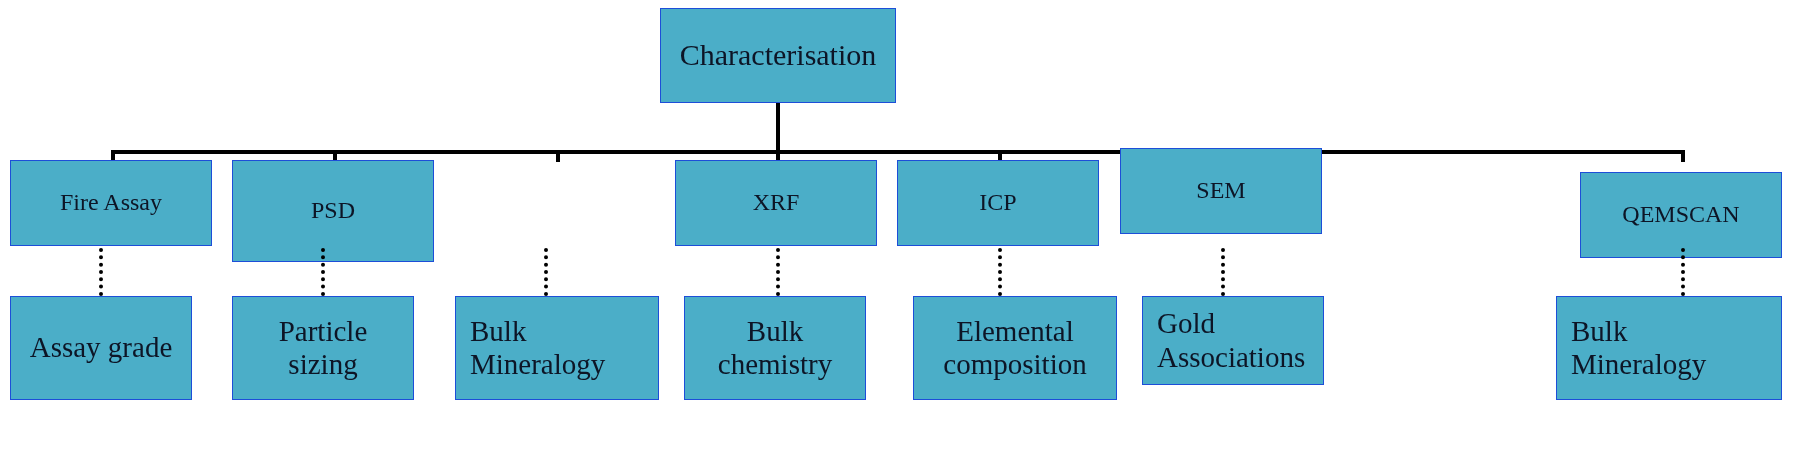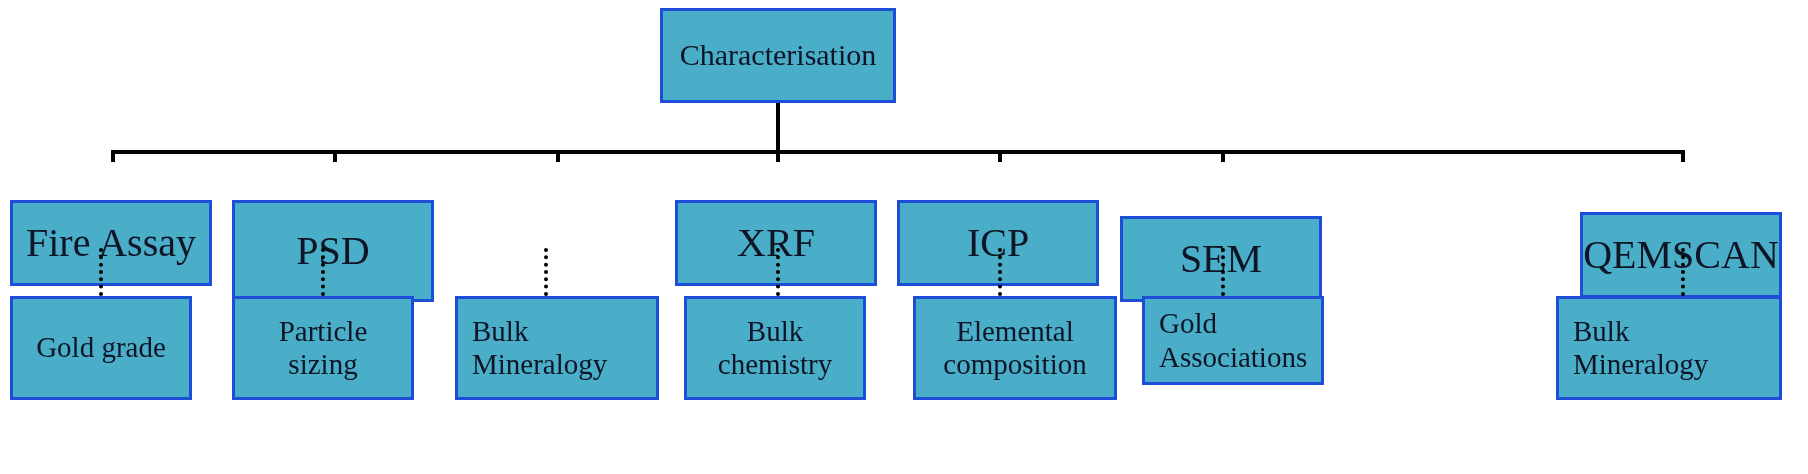--- a/index.html
+++ b/index.html
@@ -15,42 +15,41 @@
     width: 1808px;
     height: 474px;
     background: #ffffff;
     overflow: hidden;
   }
   
   .node {
     position: absolute;
     box-sizing: border-box;
     background: #4BAEC8;
-    border: 3px solid #1d4ed8;
+    border: 1px solid #1d4ed8;
     color: #0d1526;
     display: flex;
     align-items: center;
     line-height: 1.14;
   }
   .node .node-label {
     display: block;
     width: 100%;
     white-space: pre-line;
   }
   .node.center  { justify-content: center; }
   .node.center .node-label { text-align: center; }
   .node.left    { justify-content: flex-start; }
   .node.left .node-label { text-align: left; padding-left: 14px; }
 
   .root-node {
     font-size: 30px;
   }
   .level1-node {
-    font-size: 40px;
-    margin-top: 40px;
+    font-size: 24px;
   }
   .level2-node {
     font-size: 29px;
   }
 
   
   .conn {
     position: absolute;
     background: #000000;
   }
@@ -89,37 +88,37 @@
   </div>
   <div class="node level1-node center" style="left:232px; top:160px; width:202px; height:102px;">
     <span class="node-label">PSD</span>
   </div>
   <div class="node level1-node center" style="left:675px; top:160px; width:202px; height:86px;justify-content:center;">
     <span class="node-label">XRF</span>
   </div>
   <div class="node level1-node center" style="left:897px; top:160px; width:202px; height:86px;">
     <span class="node-label">ICP</span>
   </div>
-  <div class="node level1-node center" style="left:1120px; top:176px; width:202px; height:86px;">
+  <div class="node level1-node center" style="left:1120px; top:148px; width:202px; height:86px;">
     <span class="node-label">SEM</span>
   </div>
   <div class="node level1-node center" style="left:1580px; top:172px; width:202px; height:86px;">
     <span class="node-label">QEMSCAN</span>
   </div>
 
   <div class="conn-dotted" style="left:99px;  top:248px; height:48px;"></div>
   <div class="conn-dotted" style="left:321px; top:248px; height:48px;"></div>
   <div class="conn-dotted" style="left:544px; top:248px; height:48px;"></div>
   <div class="conn-dotted" style="left:776px; top:248px; height:48px;"></div>
   <div class="conn-dotted" style="left:998px; top:248px; height:48px;"></div>
   <div class="conn-dotted" style="left:1221px; top:248px; height:48px;"></div>
   <div class="conn-dotted" style="left:1681px; top:248px; height:48px;"></div>
 
   <div class="node level2-node center" style="left:10px; top:296px; width:182px; height:104px;">
-    <span class="node-label">Gold grade</span>
+    <span class="node-label">Assay grade</span>
   </div>
   <div class="node level2-node center" style="left:232px; top:296px; width:182px; height:104px;">
     <span class="node-label">Particle
 sizing</span>
   </div>
   <div class="node level2-node left" style="left:455px; top:296px; width:204px; height:104px;">
     <span class="node-label">Bulk
 Mineralogy</span>
   </div>
   <div class="node level2-node center" style="left:684px; top:296px; width:182px; height:104px;">

